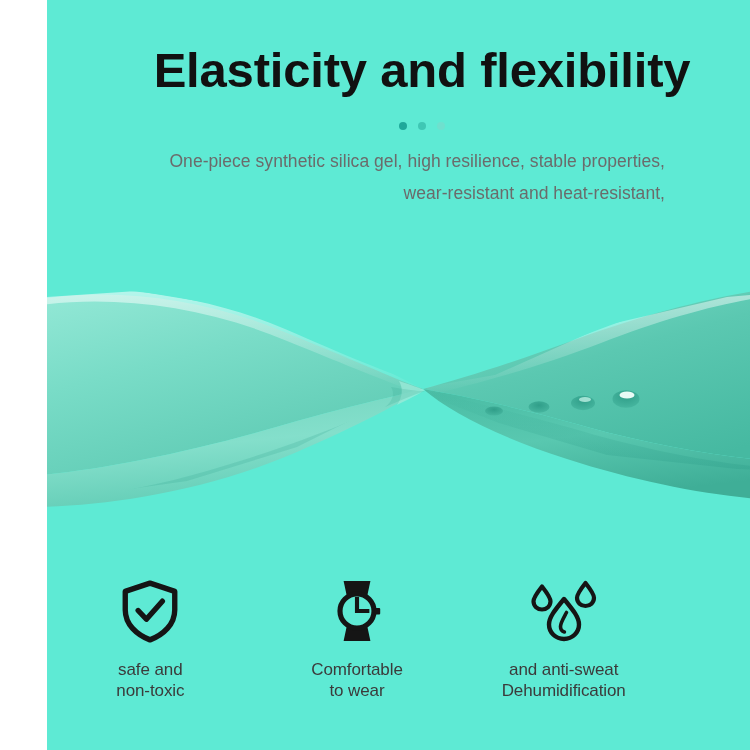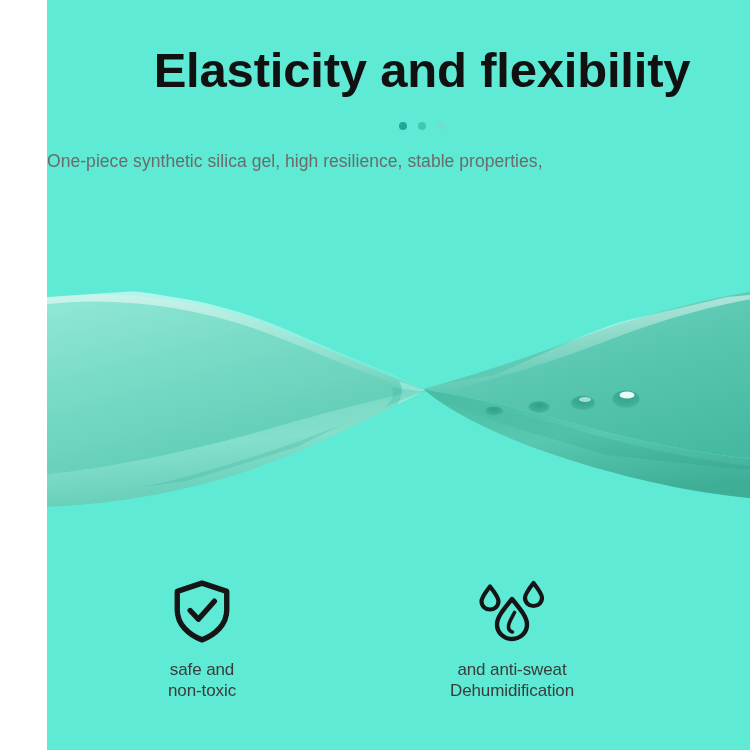--- a/index.html
+++ b/index.html
@@ -51,21 +51,21 @@
     height: 8px;
     border-radius: 50%;
     display: block;
   }
 
   .subcopy {
     position: absolute;
     top: 145px;
     left: 0;
     width: 618px;
-    text-align: left;
+    text-align: right;
     color: #6b6b6b;
     font-size: 17.5px;
     line-height: 32px;
     letter-spacing: 0.05px;
   }
   .subcopy-line { display: block; white-space: nowrap; }
 
   
   .product {
     position: absolute;
@@ -115,20 +115,21 @@
   <div class="headline">Elasticity and flexibility</div>
 
   <div class="dots">
     <span class="dot" style="background: rgb(31, 168, 154);"></span>
     <span class="dot" style="background: rgb(63, 199, 180);"></span>
     <span class="dot" style="background: rgb(111, 224, 206);"></span>
   </div>
 
   <div class="subcopy">
     <span class="subcopy-line">One-piece synthetic silica gel, high resilience, stable properties,</span>
+    <span class="subcopy-line">wear-resistant and heat-resistant,</span>
   </div>
 
   <div class="product">
     <svg width="750" height="275" viewBox="0 0 750 275">
       <defs>
 
         <linearGradient id="gLeftTop" x1="0" y1="0" x2="0.55" y2="1">
           <stop offset="0%" stop-color="#93E8D6"></stop>
           <stop offset="42%" stop-color="#79DCC7"></stop>
           <stop offset="100%" stop-color="#5ECAB3"></stop>
@@ -237,20 +238,40 @@
           <path d="M32 5 L56 13 V31 C56 45 45 55 32 60 C19 55 8 45 8 31 V13 Z" stroke="#151515" stroke-width="5.2" stroke-linejoin="round" fill="none"></path>
           <path d="M20.5 31.5 L28.5 40 L44 22.5" stroke="#151515" stroke-width="5.2" stroke-linecap="round" stroke-linejoin="round" fill="none"></path>
         </svg>
       </div>
       <div class="feature-label">
         <span class="l">safe and</span>
         <span class="l">non-toxic</span>
       </div>
     </div>
 
+    <div class="feature">
+      <div class="feature-icon">
+        <svg width="66" height="66" viewBox="0 0 64 64" fill="none">
+
+          <path d="M19 3 H45 L42 17 H22 Z" fill="#151515"></path>
+
+          <path d="M22 47 H42 L45 61 H19 Z" fill="#151515"></path>
+
+          <circle cx="32" cy="32" r="16.5" stroke="#151515" stroke-width="5" fill="none"></circle>
+
+          <rect x="49" y="29" width="5.5" height="6.5" rx="1" fill="#151515"></rect>
+
+          <path d="M32 20.5 V32 H42" stroke="#151515" stroke-width="4" stroke-linecap="square" stroke-linejoin="miter" fill="none"></path>
+        </svg>
+      </div>
+      <div class="feature-label">
+        <span class="l">Comfortable</span>
+        <span class="l">to wear</span>
+      </div>
+    </div>
 
     <div class="feature">
       <div class="feature-icon">
         <svg width="72" height="66" viewBox="0 0 72 64" fill="none">
 
           <path d="M36 20 C 45.5 31.5 51 38.5 51 45.5 C 51 53.6 44.3 60 36 60
                    C 27.7 60 21 53.6 21 45.5 C 21 38.5 26.5 31.5 36 20 Z" stroke="#151515" stroke-width="4.4" stroke-linejoin="round" fill="none"></path>
 
           <path d="M38.5 33.5 C 35 40 32.5 44 32.5 47.5 C 32.5 50.5 34.2 52.4 36.4 53" stroke="#151515" stroke-width="3.6" stroke-linecap="round" fill="none"></path>
 

